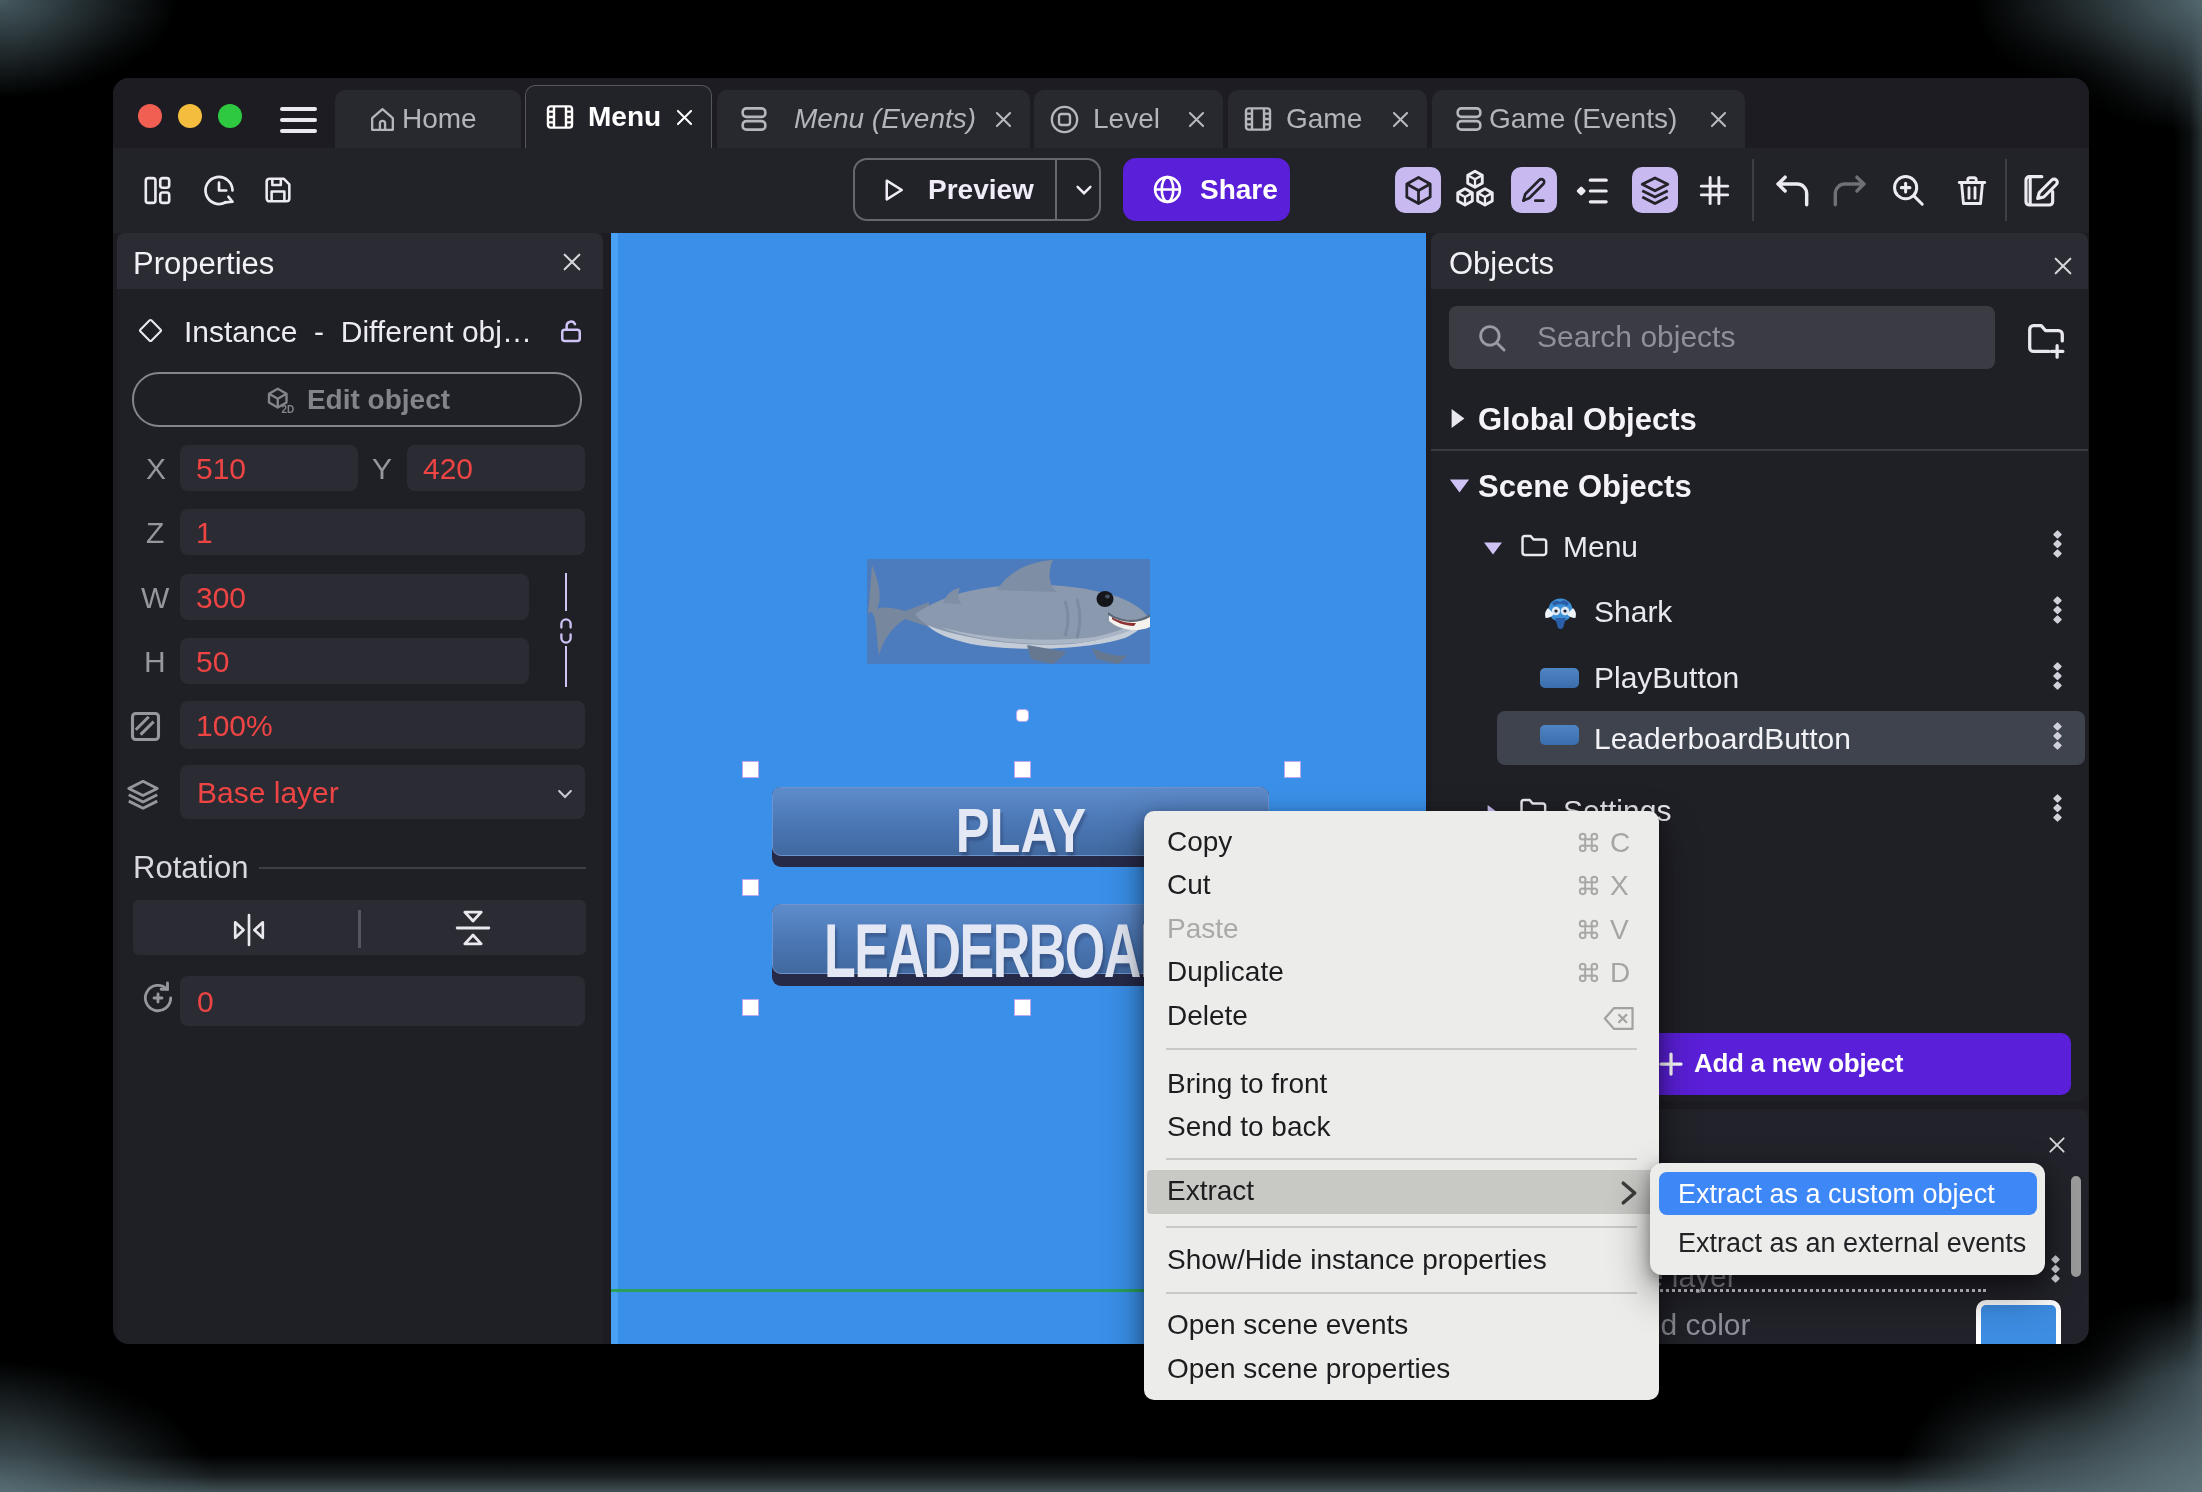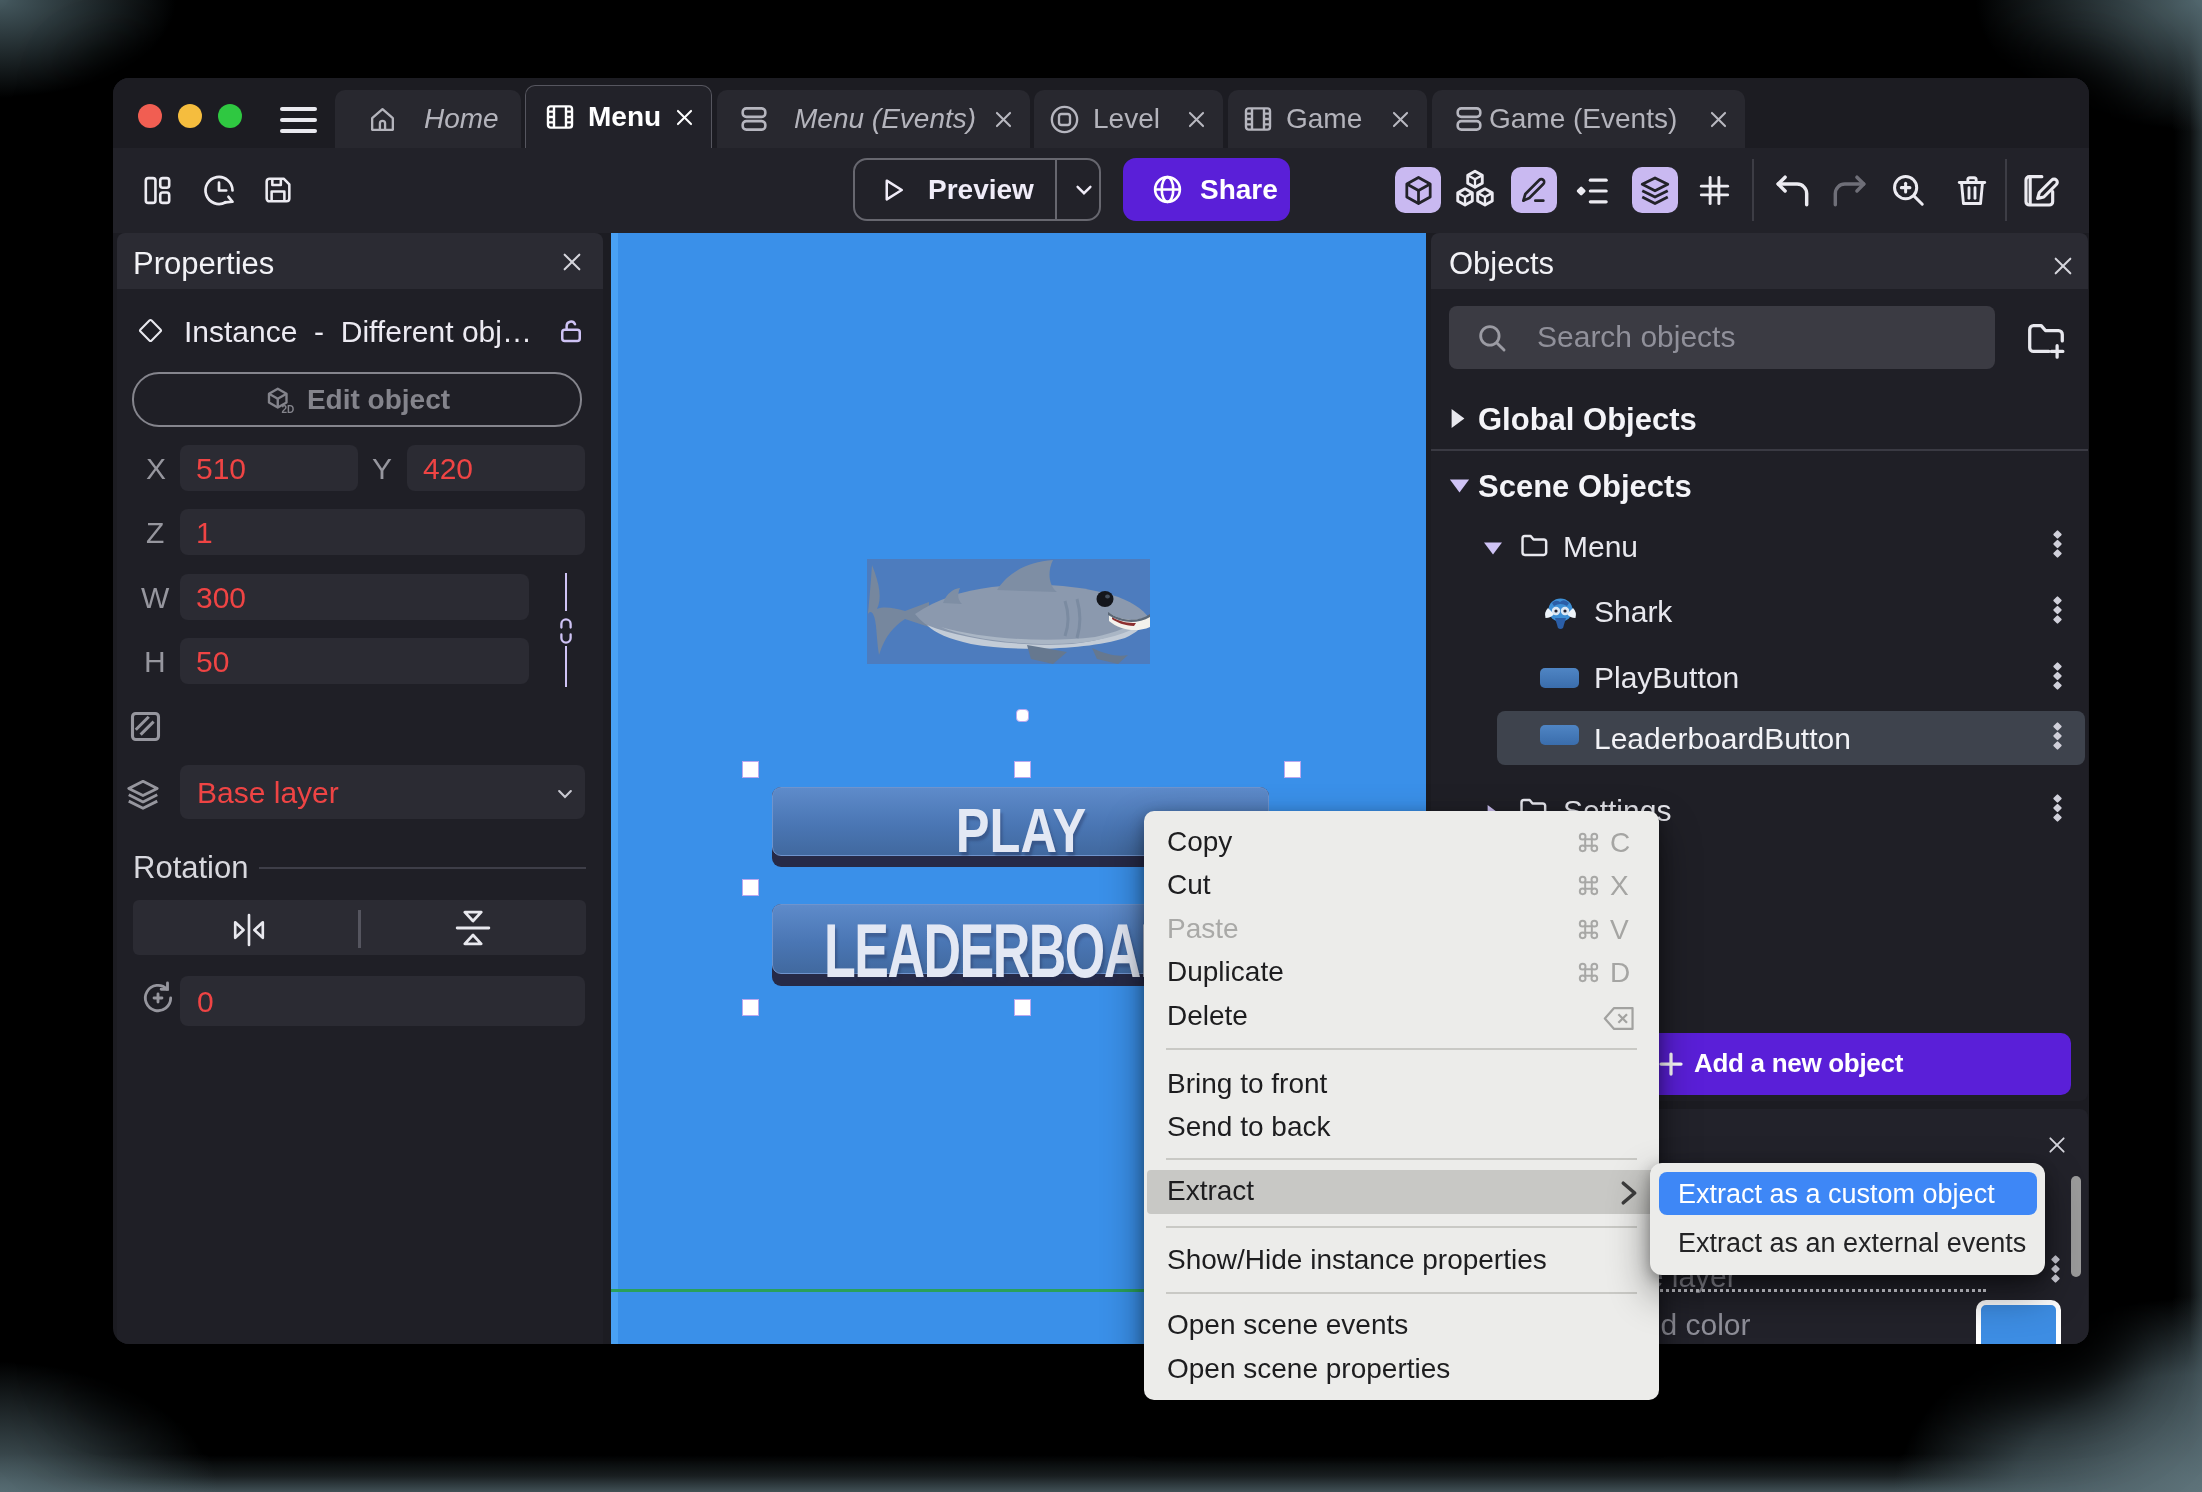--- a/index.html
+++ b/index.html
@@ -42,21 +42,21 @@
   <div class="abs" style="left:105px;top:26px;width:24px;height:24px;border-radius:50%;background:#2fc841;"></div>
   <div class="abs" style="left:167px;top:29px;width:37px;height:4px;background:#e9e9ef;border-radius:2px;"></div>
   <div class="abs" style="left:167px;top:40px;width:37px;height:4px;background:#e9e9ef;border-radius:2px;"></div>
   <div class="abs" style="left:167px;top:51px;width:37px;height:4px;background:#e9e9ef;border-radius:2px;"></div>
 
   <div class="abs tab" style="left:222px;width:186px;">
     <svg style="margin-left:32px;" width="31" height="31" viewBox="0 0 24 24" fill="none" stroke="#b4b4bc" stroke-width="1.8" stroke-linecap="round" stroke-linejoin="round">
         <path d="M4 11 L12 4 L20 11 V20 H4 Z"></path>
         <path d="M10 20 v-5 a2 2 0 0 1 4 0 v5"></path>
       </svg>
-    <span style="margin-left:26px;font-style:italic;">Home</span>
+    <span style="margin-left:4px;">Home</span>
   </div>
   <div class="abs tab" style="left:412px;width:187px;top:7px;height:63px;background:#222229;border:1.5px solid #56565f;border-bottom:none;color:#ffffff;font-weight:bold;">
     <svg style="margin-left:18px;" width="32" height="32" viewBox="0 0 24 24" fill="none" stroke="#ffffff" stroke-width="1.8" stroke-linejoin="round">
         <rect x="3" y="4" width="18" height="16" rx="2"></rect>
         <line x1="7.5" y1="4" x2="7.5" y2="20"></line>
         <line x1="16.5" y1="4" x2="16.5" y2="20"></line>
         <line x1="3" y1="8" x2="7.5" y2="8"></line>
         <line x1="3" y1="12" x2="7.5" y2="12"></line>
         <line x1="3" y1="16" x2="7.5" y2="16"></line>
         <line x1="16.5" y1="8" x2="21" y2="8"></line>
@@ -278,20 +278,23 @@
       <path d="M7 10 V7 a4 4 0 0 1 8 0 v3"></path>
       <path d="M7 16 v3 a4 4 0 0 0 8 0 v-3"></path>
     </svg>
   <div class="abs" style="left:452px;top:568px;width:2px;height:41px;background:#cfc3f5;"></div>
 
   <svg class="abs" style="left:13px;top:629px;" width="39" height="39" viewBox="0 0 24 24" fill="none" stroke="#96969e" stroke-width="1.9">
       <rect x="4" y="4" width="16" height="16" rx="2"></rect>
       <line x1="6" y1="14" x2="14" y2="6"></line>
       <line x1="9" y1="17" x2="17" y2="9"></line>
     </svg>
+  <div class="abs input" style="left:67px;top:623px;width:405px;height:48px;">
+      <span class="abs txt" style="left:16px;top:8px;">100%</span>
+    </div>
 
   <svg class="abs" style="left:8px;top:697px;" width="44" height="38" viewBox="0 0 24 24" fill="none" stroke="#96969e" stroke-width="1.8" stroke-linejoin="round">
       <path d="M12 4 L21 8.5 L12 13 L3 8.5 Z"></path>
       <path d="M3 12.5 L12 17 L21 12.5"></path>
       <path d="M3 16.5 L12 21 L21 16.5"></path>
     </svg>
   <div class="abs input" style="left:67px;top:687px;width:405px;height:54px;">
       <span class="abs txt" style="left:17px;top:11px;">Base layer</span>
     <svg class="abs" style="left:375px;top:19px;" width="20" height="20" viewBox="0 0 24 24" fill="none" stroke="#c9c9d1" stroke-width="2.6" stroke-linecap="round">
         <path d="M5 8.5 L12 15.5 L19 8.5"></path>

